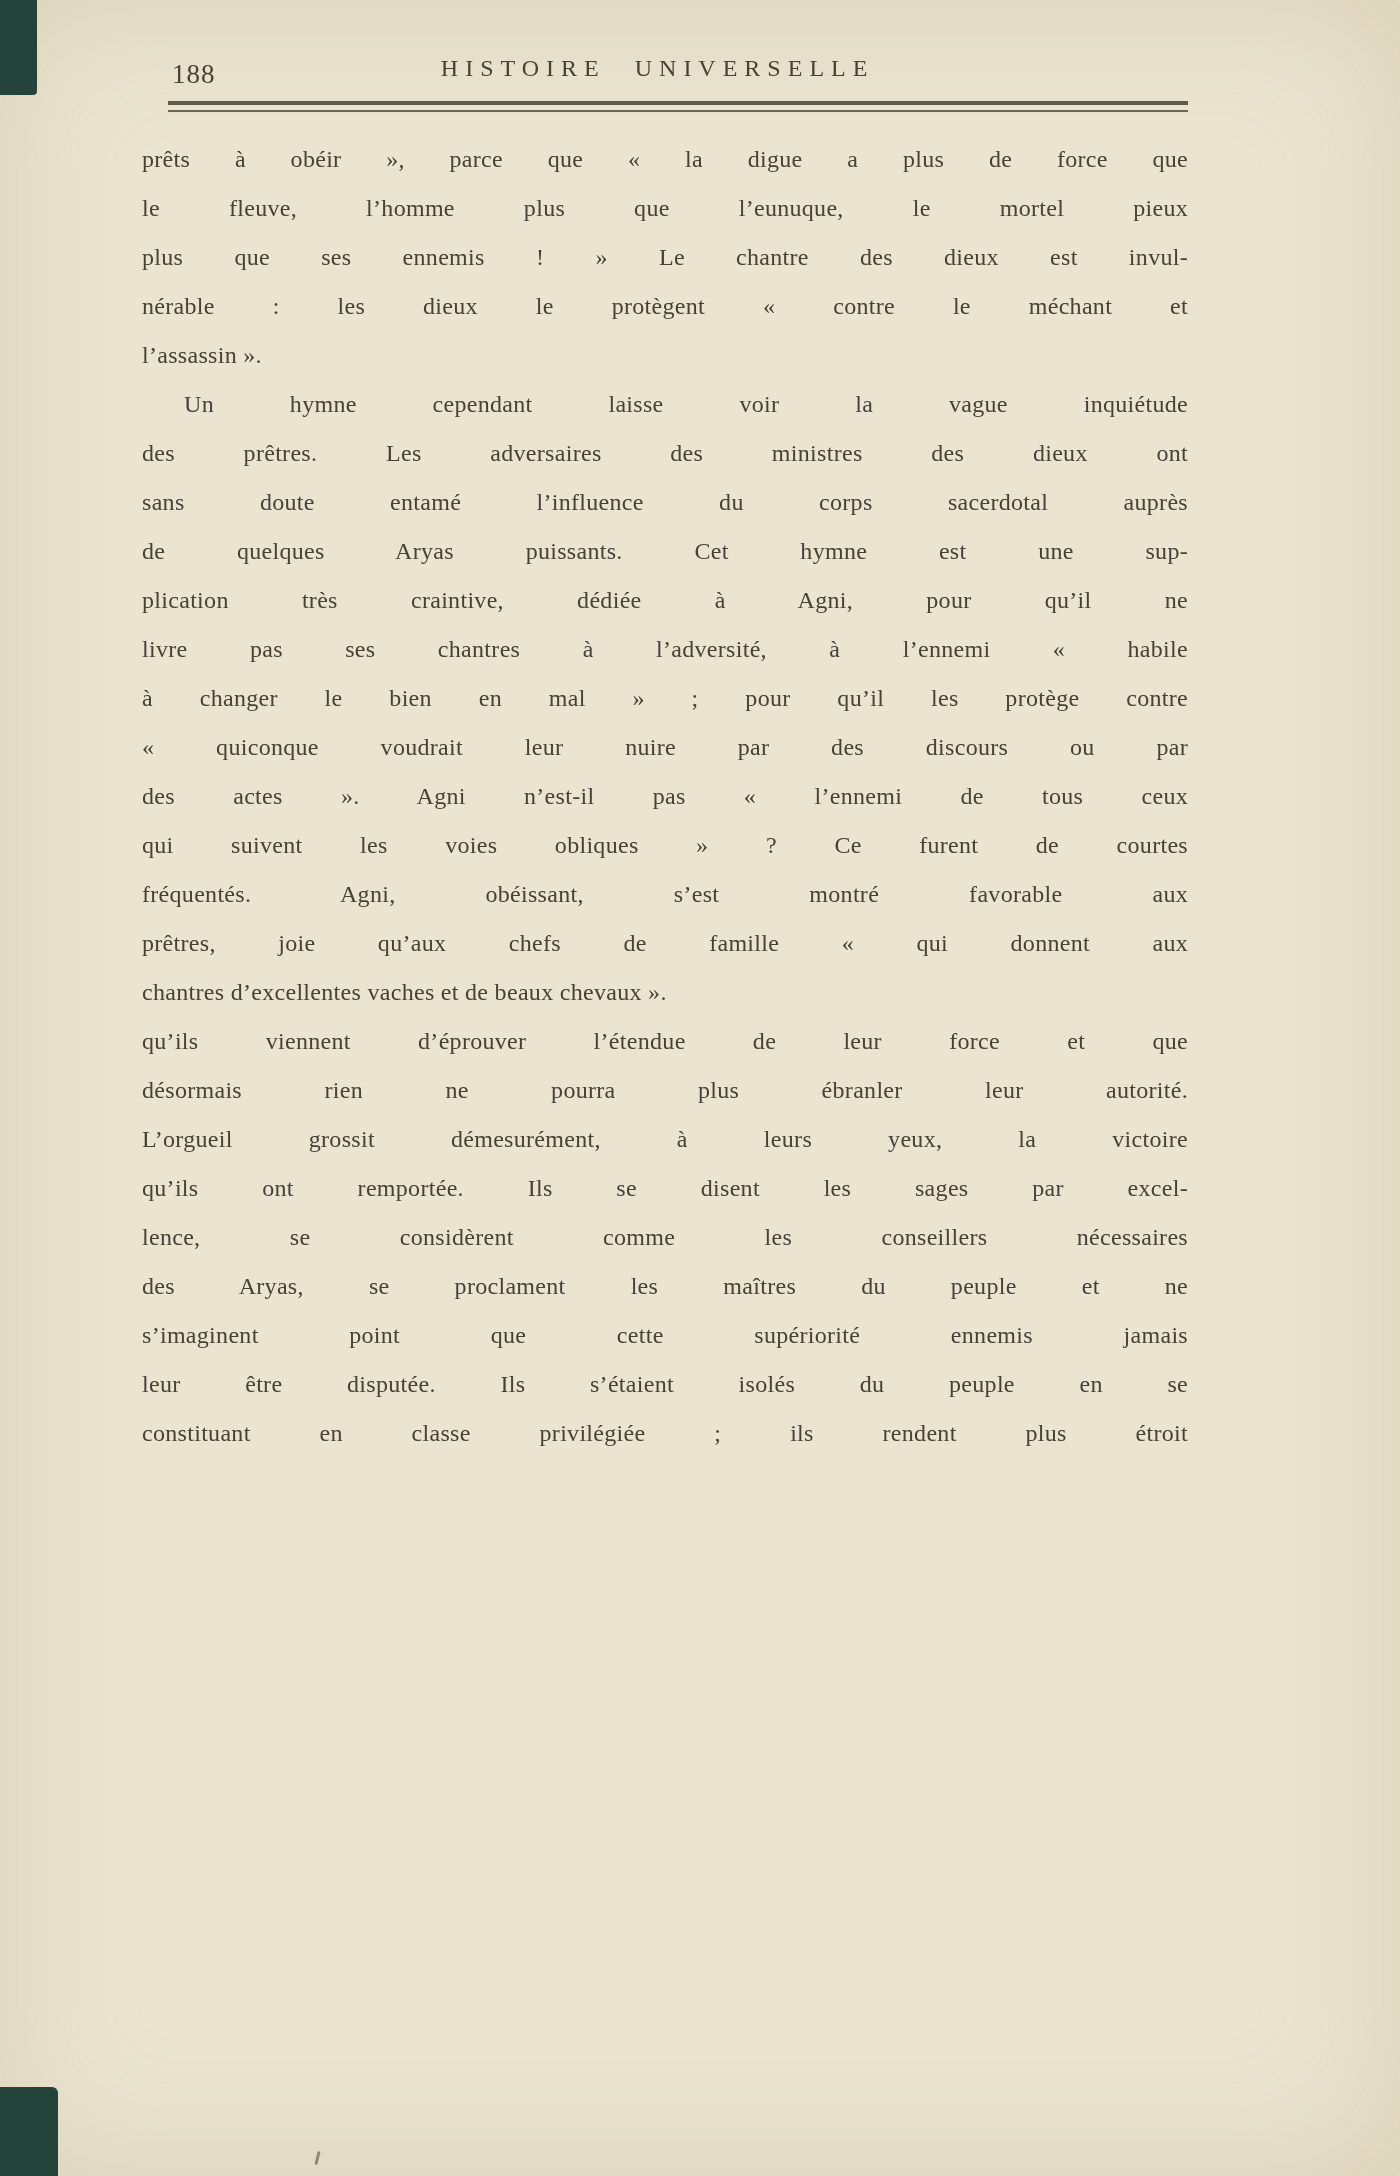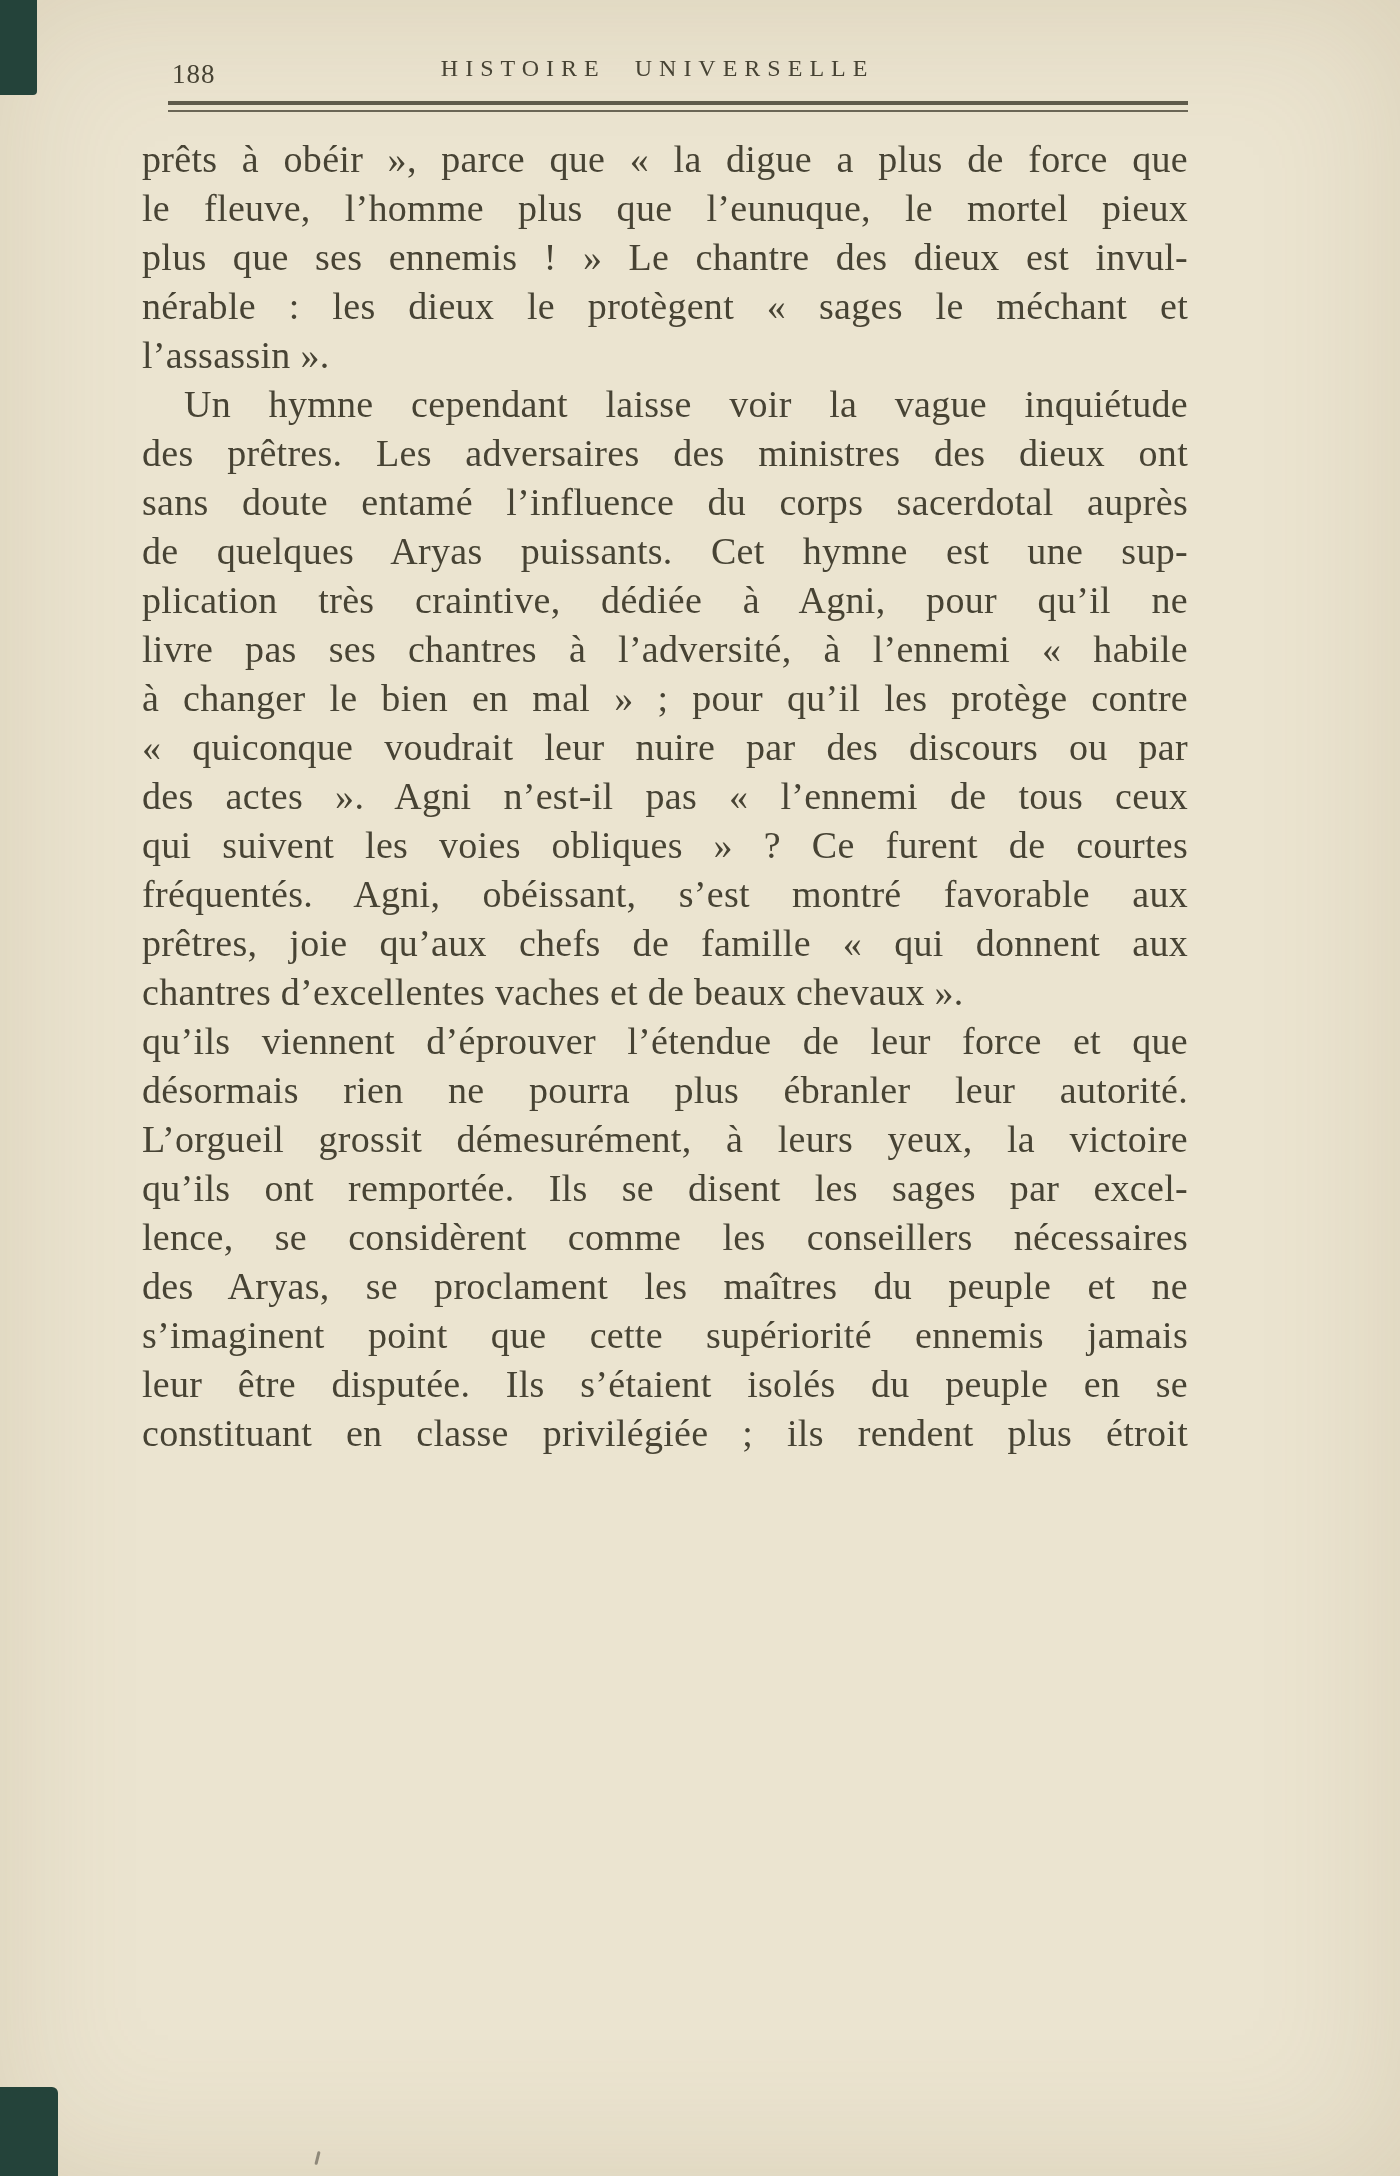--- a/index.html
+++ b/index.html
@@ -71,21 +71,21 @@
   }
   .rule-thick { height: 4px; background: var(--ink, #474334); opacity: 0.85; }
   .rule-thin  { height: 2px; background: var(--ink, #474334); opacity: 0.78; margin-top: 5px; }
 
   
   .text-block {
     position: absolute;
     top: 135px;
     left: 142px;
     width: 1046px;
-    font-size: 38px;
+    font-size: 24px;
     line-height: 49px;
     letter-spacing: 0.3px;
   }
   .text-line {
     text-align: justify;
     text-align-last: justify;
   }
   .text-line.indent { padding-left: 42px; }
   .text-line.last   { text-align-last: left; }
 
@@ -118,21 +118,21 @@
   <div class="head-rule">
     <div class="rule-thick"></div>
     <div class="rule-thin"></div>
   </div>
 
   <main class="text-block">
       <div class="paragraph">
         <div class="text-line">prêts à obéir », parce que « la digue a plus de force que</div>
         <div class="text-line">le fleuve, l’homme plus que l’eunuque, le mortel pieux</div>
         <div class="text-line">plus que ses ennemis ! » Le chantre des dieux est invul-</div>
-        <div class="text-line">nérable : les dieux le protègent « sages le méchant et</div>
+        <div class="text-line">nérable : les dieux le protègent « contre le méchant et</div>
         <div class="text-line last">l’assassin ».</div>
       </div>
       <div class="paragraph">
         <div class="text-line indent">Un hymne cependant laisse voir la vague inquiétude</div>
         <div class="text-line">des prêtres. Les adversaires des ministres des dieux ont</div>
         <div class="text-line">sans doute entamé l’influence du corps sacerdotal auprès</div>
         <div class="text-line">de quelques Aryas puissants. Cet hymne est une sup-</div>
         <div class="text-line">plication très craintive, dédiée à Agni, pour qu’il ne</div>
         <div class="text-line">livre pas ses chantres à l’adversité, à l’ennemi « habile</div>
         <div class="text-line">à changer le bien en mal » ; pour qu’il les protège contre</div>

